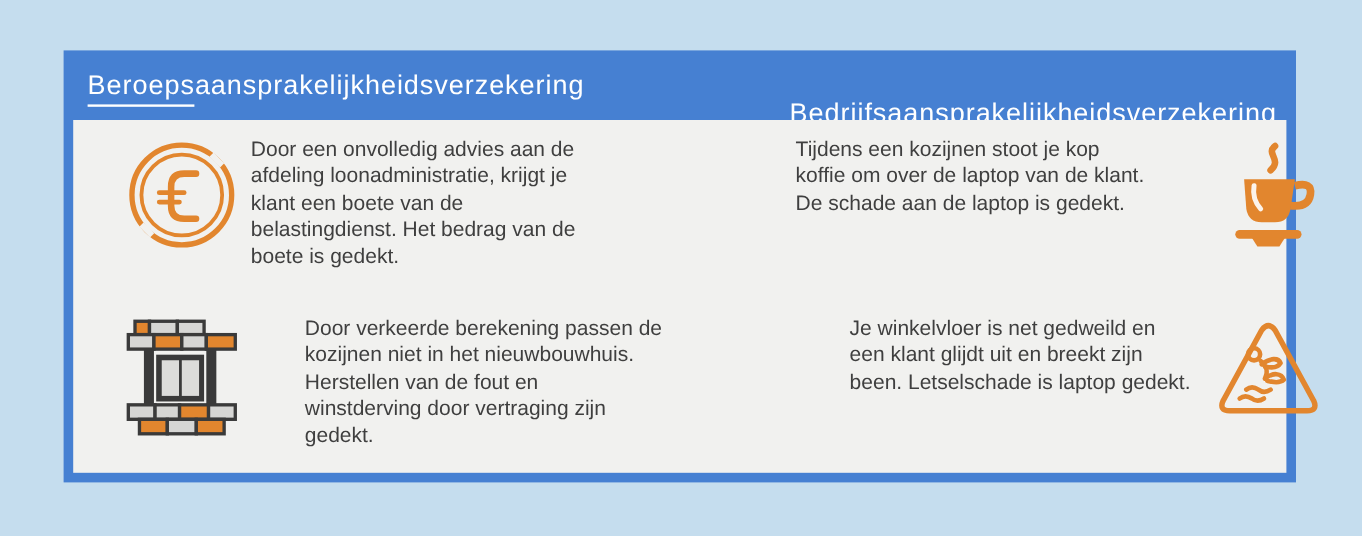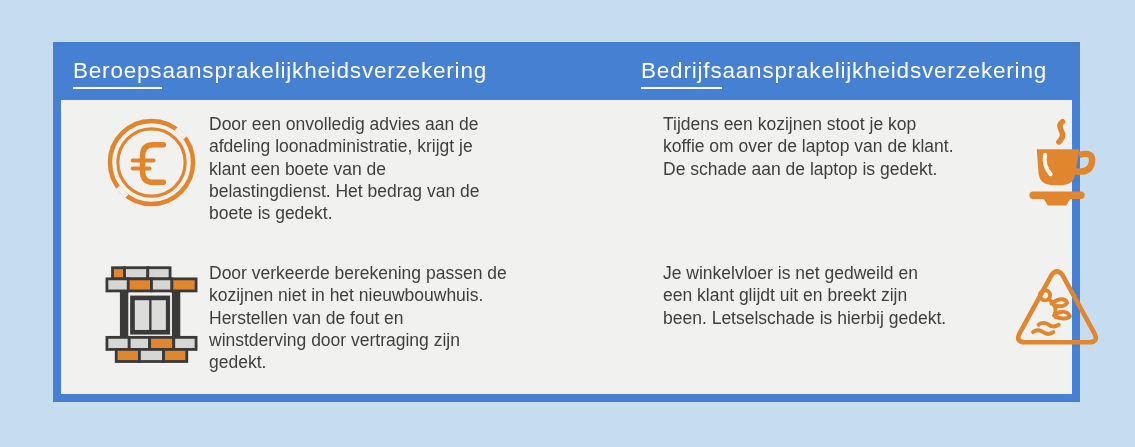--- a/index.html
+++ b/index.html
@@ -32,21 +32,21 @@
   .heading{
     position:absolute;
     top:16px;
     font-size:22.5px;
     font-weight:400;
     letter-spacing:0.8px;
     color:var(--heading-text);
     white-space:nowrap;
   }
   .heading-left{left:20px;}
-  .heading-right{left:588px;}
+  .heading-right{left:605px;margin-top:24px;}
   .heading .u{
     border-bottom:2px solid var(--heading-text);
     padding-bottom:4px;
   }
   .content{
     position:absolute;
     left:8px; right:8px; top:58px; bottom:8px;
     background:var(--panel-background);
     display:grid;
     grid-template-columns:115px 454px 345px 97px;
@@ -60,21 +60,21 @@
   }
   .icon-cell.row1{padding-top:16px;}
   .icon-cell.row2{padding-top:14px;}
   .text-cell{
     font-size:17.5px;
     line-height:22.3px;
     color:var(--body-text);
     white-space:pre-line;
   }
   .text-cell.row1{padding-top:13px;}
-  .text-cell.row2{padding-top:12px;}
+  .text-cell.row2{padding-top:12px;margin-left:45px;}
   
   .o-stroke{stroke:var(--accent-orange);fill:none;}
   .o-fill{fill:var(--accent-orange);}
   .dark-fill{fill:var(--icon-dark);}
   .gray-fill{fill:#d6d6d4;stroke:var(--icon-dark);stroke-width:3;}
   .orange-brick{fill:var(--accent-orange);stroke:var(--icon-dark);stroke-width:3;}
   .panel-stroke{stroke:var(--panel-background);fill:none;}
 </style>
 </head>
 <body>
@@ -146,21 +146,21 @@
     </div>
 
     <div class="text-cell row2">Door verkeerde berekening passen de
 kozijnen niet in het nieuwbouwhuis.
 Herstellen van de fout en
 winstderving door vertraging zijn
 gedekt.</div>
 
     <div class="text-cell row2">Je winkelvloer is net gedweild en
 een klant glijdt uit en breekt zijn
-been. Letselschade is hierbij gedekt.</div>
+been. Letselschade is laptop gedekt.</div>
 
     <div class="icon-cell row2">
       <svg width="92" height="92" viewBox="0 0 100 100">
         <path class="o-stroke" d="M44 12 Q50 4 56 12 L91 76 Q95 85 85 85 L15 85 Q5 85 9 76 Z" stroke-width="5" stroke-linejoin="round"></path>
         <circle class="o-stroke" cx="37" cy="34" r="5.5" stroke-width="4.2"></circle>
         <path class="o-stroke" d="M43 40 C48 44 50 50 47 56" stroke-width="4.2" stroke-linecap="round"></path>
         <path class="o-stroke" d="M44 43 C52 37 59 37 61 42 C58 47 51 46 47 45" stroke-width="4.2" stroke-linecap="round" stroke-linejoin="round"></path>
         <path class="o-stroke" d="M47 56 C54 50 62 51 64 57 C60 61 53 59 49 58" stroke-width="4.2" stroke-linecap="round" stroke-linejoin="round"></path>
         <path class="o-stroke" d="M30 66 q5 -4 11 0 q5 4 11 0" stroke-width="4.2" stroke-linecap="round"></path>
         <path class="o-stroke" d="M24 74 q5 -4 11 0 q5 4 11 0" stroke-width="4.2" stroke-linecap="round"></path>

